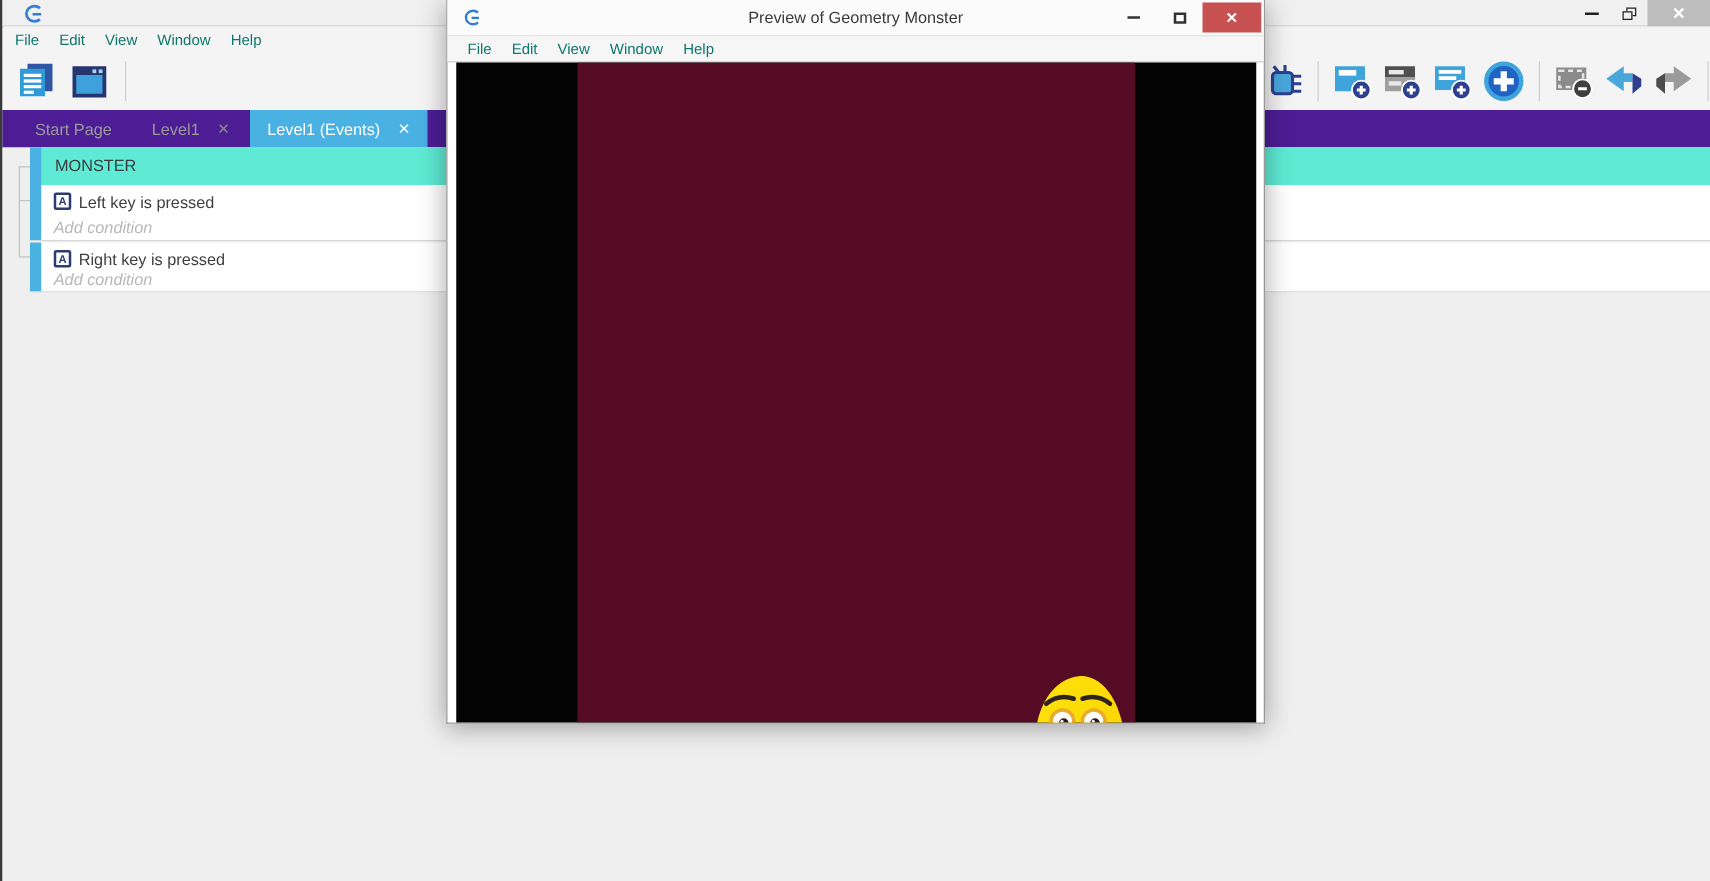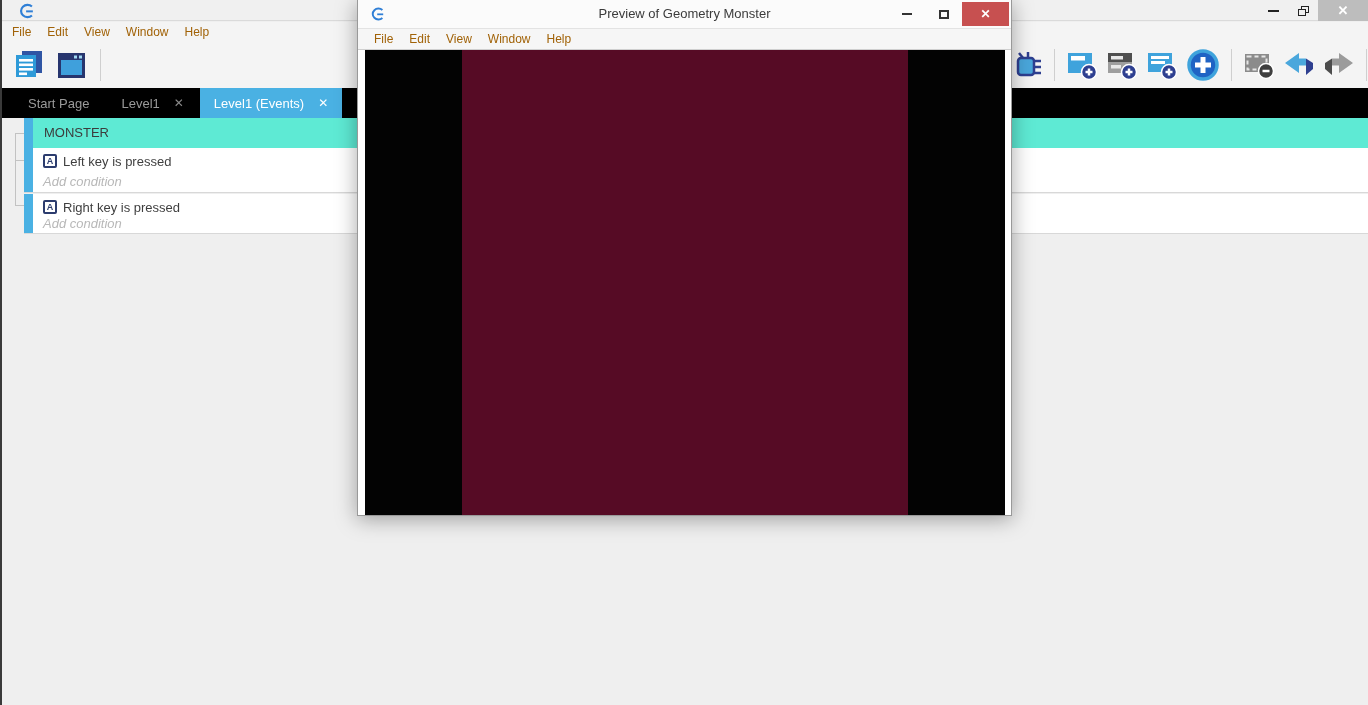--- a/index.html
+++ b/index.html
@@ -14,29 +14,29 @@
   .mw-controls { position:absolute; right:0; top:0; height:21px; display:flex; align-items:stretch; }
   .mw-ctrl { width:30px; display:flex; align-items:center; justify-content:center; color:#222; font-size:12px; }
   .mw-ctrl.min span { display:block; width:11px; height:0; border-top:2px solid #222; }
   .restore-glyph { position:relative; width:11px; height:10px; }
   .restore-glyph i { position:absolute; display:block; border:1.5px solid #222; background:transparent; }
   .restore-glyph i:first-child { width:8px; height:7px; right:0; top:0; }
   .restore-glyph i:last-child  { width:8px; height:7px; left:0; bottom:0; background:#f0f0f0; }
   .mw-ctrl.close { width:50px; background:#bdbdbd; color:#fff; font-size:13px; font-weight:bold; }
 
   .mw-menubar { position:absolute; top:22px; left:0; right:0; height:20px; background:#f4f4f4; display:flex; align-items:center; padding-left:2px; }
-  .menu-item { font-size:12px; color:#a16207; padding:0 8px; line-height:20px; }
+  .menu-item { font-size:12px; color:#0f766e; padding:0 8px; line-height:20px; }
 
   .mw-toolbar { position:absolute; top:42px; left:0; right:0; height:46px; background:#f4f4f4; }
   .tb-left { position:absolute; left:10px; top:0; height:46px; display:flex; align-items:center; gap:8px; }
   .tb-right { position:absolute; left:1012px; top:0; height:46px; display:flex; align-items:center; gap:6px; }
   .tb-sep { width:1px; height:32px; background:#cfcfcf; margin:0 4px; }
   .tb-icon { display:flex; align-items:center; justify-content:center; }
 
-  .mw-tabbar { position:absolute; top:88px; left:0; right:0; height:30px; background:#000000; display:flex; align-items:stretch; padding-left:10px; font-size:13px; }
+  .mw-tabbar { position:absolute; top:88px; left:0; right:0; height:30px; background:#4c1d95; display:flex; align-items:stretch; padding-left:10px; font-size:13px; }
   .tab { display:flex; align-items:center; padding:0 16px; color:#9a9a9a; }
   .tab .tab-close { margin-left:14px; color:#8a8a8a; font-size:12px; }
   .tab.active { background:#4ab1e3; color:#fff; padding:0 14px; }
   .tab.active .tab-close { color:#fff; }
 
   
   .events { position:absolute; top:118px; bottom:0; left:0; right:0; background:#efefef; }
   .tree-lines .v { position:absolute; left:13px; top:15px; width:1px; height:72px; background:#c2c2c2; }
   .tree-lines .h { position:absolute; left:13px; width:9px; height:1px; background:#c2c2c2; }
   .ev-row { position:absolute; left:22px; right:0; }
@@ -45,21 +45,21 @@
   .comment-row .lbl { position:absolute; left:20px; top:0; line-height:30px; font-size:13px; color:#3c3c3c; }
   .event-block { background:#fff; border-bottom:1px solid #d8d8d8; }
   .event-block.b1 { top:30px; height:45px; }
   .event-block.b2 { top:76px; height:40px; }
   .cond-line { position:absolute; left:19px; top:3px; height:20px; display:flex; align-items:center; gap:6px; font-size:13px; color:#3f3f3f; }
   .key-icon { display:inline-flex; align-items:center; justify-content:center; width:14px; height:14px; border:2px solid #2c3c6e; border-radius:2px; background:#fff; color:#2c3c6e; font-size:9px; font-weight:bold; }
   .add-line { position:absolute; left:19px; font-size:13px; color:#b8b8b8;font-style:italic; }
   .b1 .add-line { top:26px; } .b2 .add-line { top:22px; }
 
   
-  .preview { position:absolute; left:357px; top:0; width:655px; height:516px; background:#fff;
+  .preview { position:absolute; left:357px; top:0; width:655px; height:579px; background:#fff;
              border:1px solid #999; border-top:none; box-shadow:0 3px 20px rgba(0,0,0,.35); z-index:10; }
   .pv-titlebar { position:absolute; top:0; left:0; right:0; height:28px; background:#fbfbfb; }
   .pv-logo { position:absolute; left:12px; top:6px; width:16px; height:16px; }
   .pv-title { position:absolute; left:0; right:0; top:0; line-height:28px; text-align:center; font-size:13px; color:#3b3b3b; }
   .pv-controls { position:absolute; right:2px; top:2px; height:24px; display:flex; }
   .pv-ctrl { width:37px; display:flex; align-items:center; justify-content:center; color:#333; }
   .pv-ctrl.min span { display:block; width:10px; height:0; border-top:2px solid #333; }
   .pv-ctrl.max span { display:block; width:10px; height:9px; border:2px solid #333; }
   .pv-ctrl.close { width:47px; background:#c75050; color:#fff; font-size:12px; font-weight:bold; }
   .pv-menubar { position:absolute; top:28px; left:0; right:0; height:22px; background:#f6f6f6;

